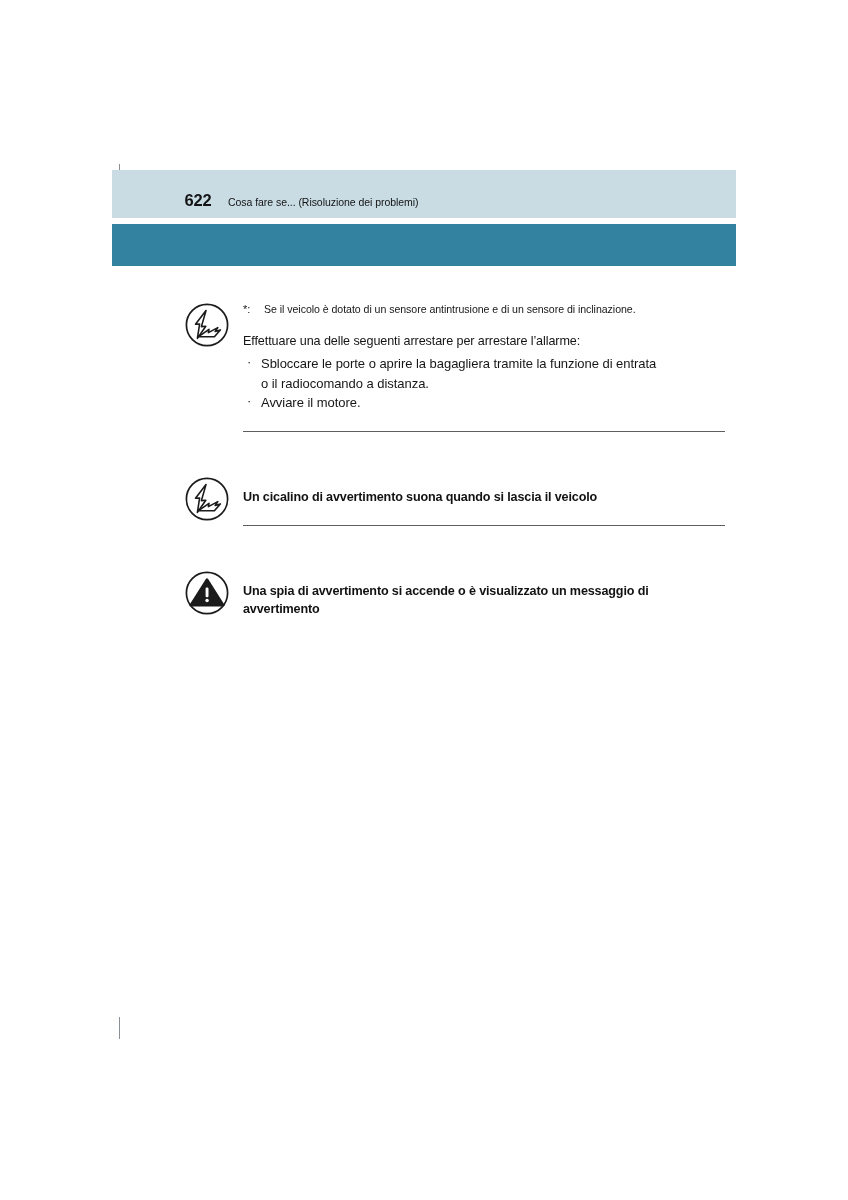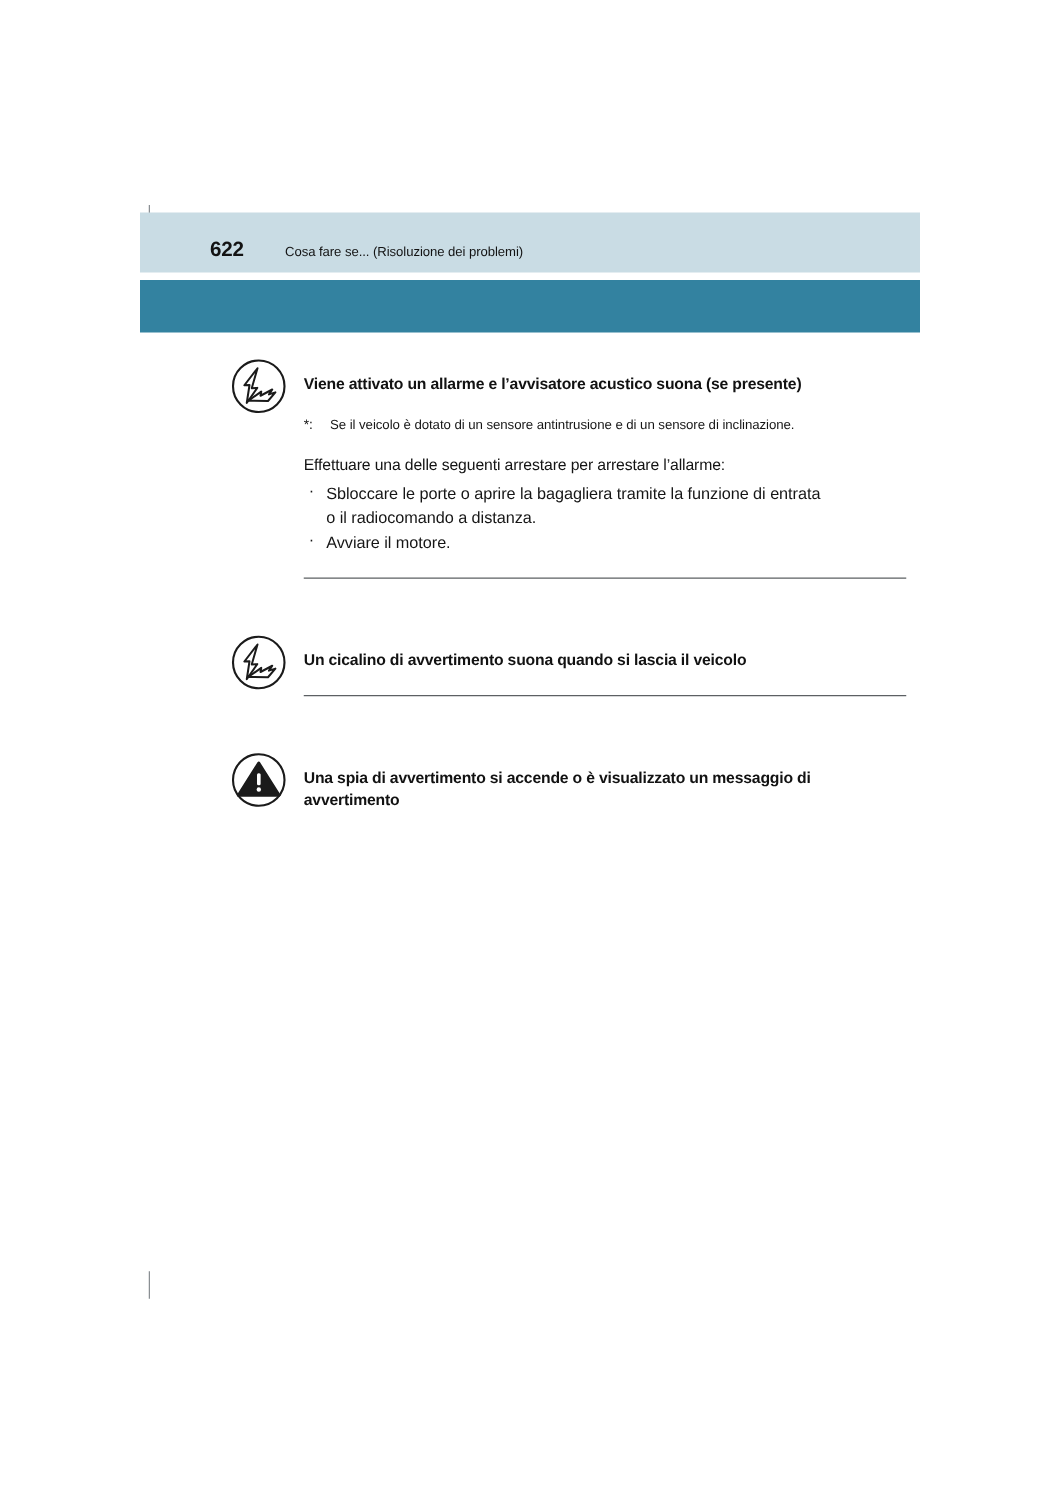--- a/index.html
+++ b/index.html
@@ -32,20 +32,21 @@
     top: 170px;
     width: 624px;
     height: 48px;
     background: #c9dce4;
   }
   .header-inner {
     position: absolute;
     left: 0; right: 0; bottom: 8px;
     display: flex;
     align-items: baseline;
+    text-align: center;
   }
   .page-number {
     width: 60px;
     margin-left: 56px;
     font-size: 16.5px;
     font-weight: bold;
     letter-spacing: -0.2px;
     color: #131313;
   }
   .header-title {
@@ -191,21 +192,20 @@
 <div class="content">
 
   <div class="qblock">
     <span class="q-icon">
       <svg viewBox="0 0 46 46" xmlns="http://www.w3.org/2000/svg">
         <circle cx="23" cy="23" r="20.6" fill="none" stroke="#1b1b1b" stroke-width="1.7"></circle>
         <path d="M22.0 8.6 L11.5 22.2 L15.6 22.0 L13.4 36.4 L21.8 24.3 L17.4 24.6 Z" fill="none" stroke="#1b1b1b" stroke-width="1.6" stroke-linejoin="round"></path>
         <path d="M14.6 34.6 L25.0 27.3 L24.4 30.6 L33.8 25.6 L31.2 29.5 L36.3 27.9 L30.4 34.8 Z" fill="none" stroke="#1b1b1b" stroke-width="1.6" stroke-linejoin="round"></path>
       </svg>
     </span>
-    <div class="q-heading">Viene attivato un allarme e l’avvisatore acustico suona (se presente)</div>
     <div class="q-body">
 
       <div class="footnote">
         <span class="fn-mark">*:</span>
         <span>Se il veicolo è dotato di un sensore antintrusione e di un sensore di inclinazione.</span>
       </div>
 
       <div class="lead-line">Effettuare una delle seguenti arrestare per arrestare l’allarme:</div>
 
       <div class="sub-list">

